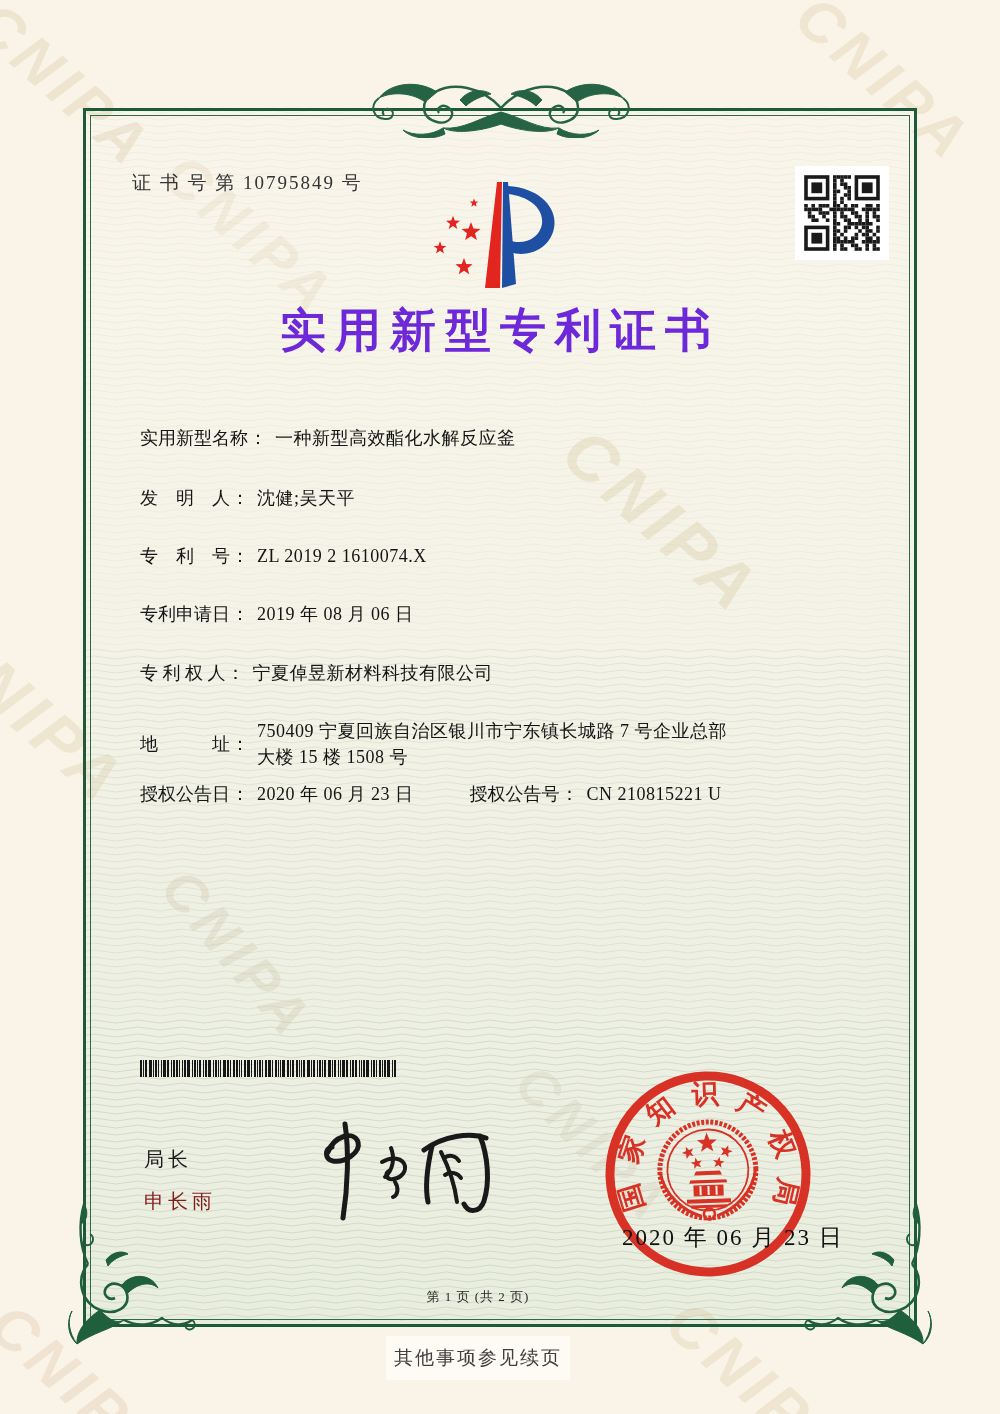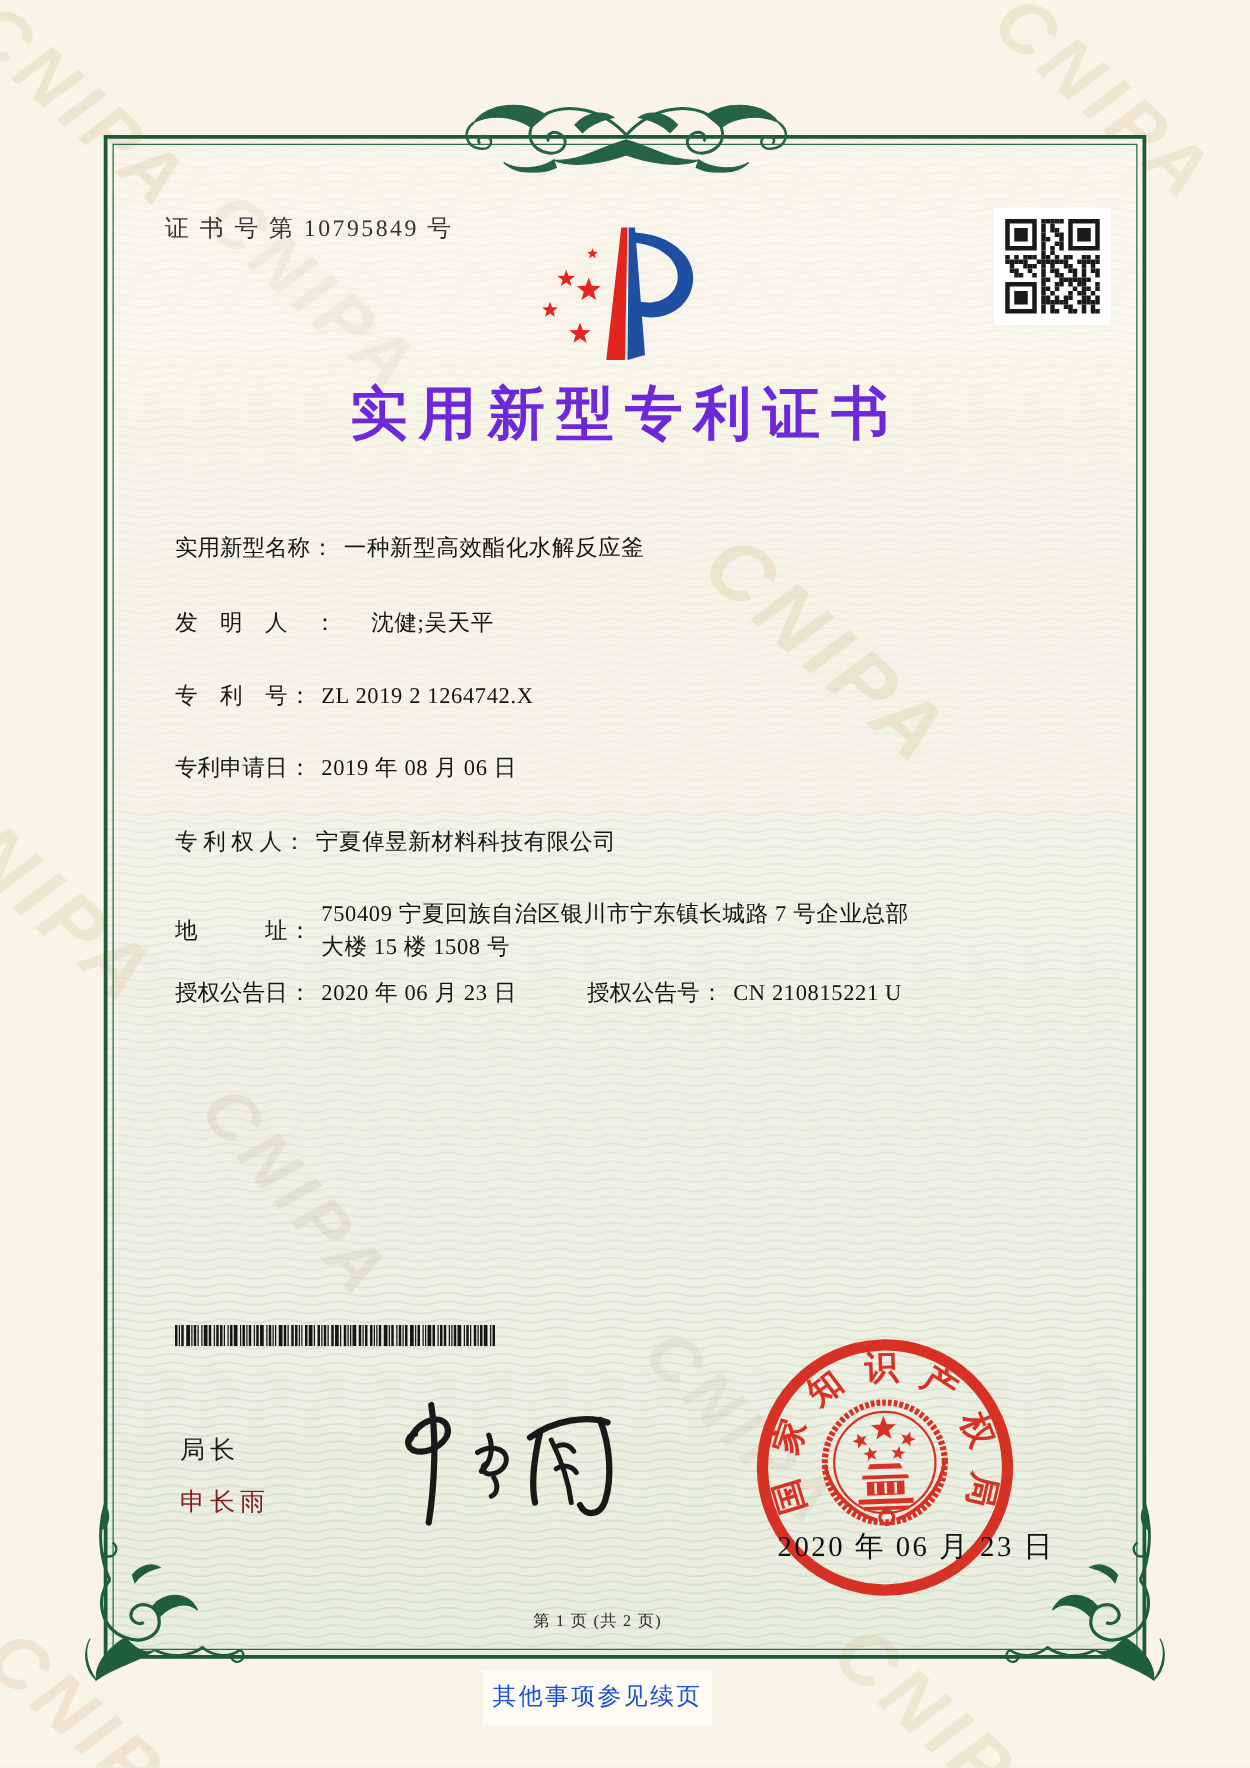--- a/index.html
+++ b/index.html
@@ -55,21 +55,21 @@
   .director-name{left:144px;top:1188px;font-size:20px;letter-spacing:4px;color:#7f1d1d;z-index:4;font-family:Liberation Mono, monospace;}
   .sig{left:298px;top:1120px;z-index:4;}
   
   .seal{left:598px;top:1064px;z-index:5;opacity:.95;transform:rotate(-2deg);}
   .seal-date{left:622px;top:1222px;font-size:23px;letter-spacing:2px;color:#101010;z-index:6;}
   
   .pagenum{left:340px;top:1288px;width:276px;text-align:center;font-size:13px;
     letter-spacing:1px;color:#2a2a2a;z-index:4;}
   .footnote{
     left:386px;top:1336px;width:184px;height:44px;line-height:44px;text-align:center;
-    background:#fdfbf3;font-size:19px;letter-spacing:2px;color:#1d4ed8;z-index:4;
+    background:#fdfbf3;font-size:19px;letter-spacing:2px;color:#404040;z-index:4;
   }
 </style>
 </head>
 <body>
 
 <div class="page">
 
   <div class="abs frame-bg">
     <svg width="828" height="1213">
       <defs>
@@ -299,29 +299,29 @@
     <polygon class="star" fill="#e2251f" points="40.00,84.00 42.22,89.94 48.56,90.22 43.59,94.17 45.29,100.28 40.00,96.78 34.71,100.28 36.41,94.17 31.44,90.22 37.78,89.94"></polygon>
   </svg>
 
   <div class="abs title">实用新型专利证书</div>
 
   <div class="abs frow" style="top:425px;">
     <span class="flabel">实用新型名称</span>
       <span class="fcolon">：</span>
       <span class="fvalue">一种新型高效酯化水解反应釜</span>
   </div>
-  <div class="abs frow" style="top:485px;gap:20px;">
+  <div class="abs frow" style="top:485px;">
     <span class="flabel">发　明　人</span>
       <span class="fcolon">：</span>
       <span class="fvalue">沈健;吴天平</span>
   </div>
   <div class="abs frow" style="top:543px;">
     <span class="flabel">专　利　号</span>
       <span class="fcolon">：</span>
-      <span class="fvalue">ZL 2019 2 1264742.X</span>
+      <span class="fvalue">ZL 2019 2 1610074.X</span>
   </div>
   <div class="abs frow" style="top:601px;">
     <span class="flabel">专利申请日</span>
       <span class="fcolon">：</span>
       <span class="fvalue">2019 年 08 月 06 日</span>
   </div>
   <div class="abs frow" style="top:660px;">
     <span class="flabel">专 利 权 人</span>
       <span class="fcolon">：</span>
       <span class="fvalue">宁夏倬昱新材料科技有限公司</span>

